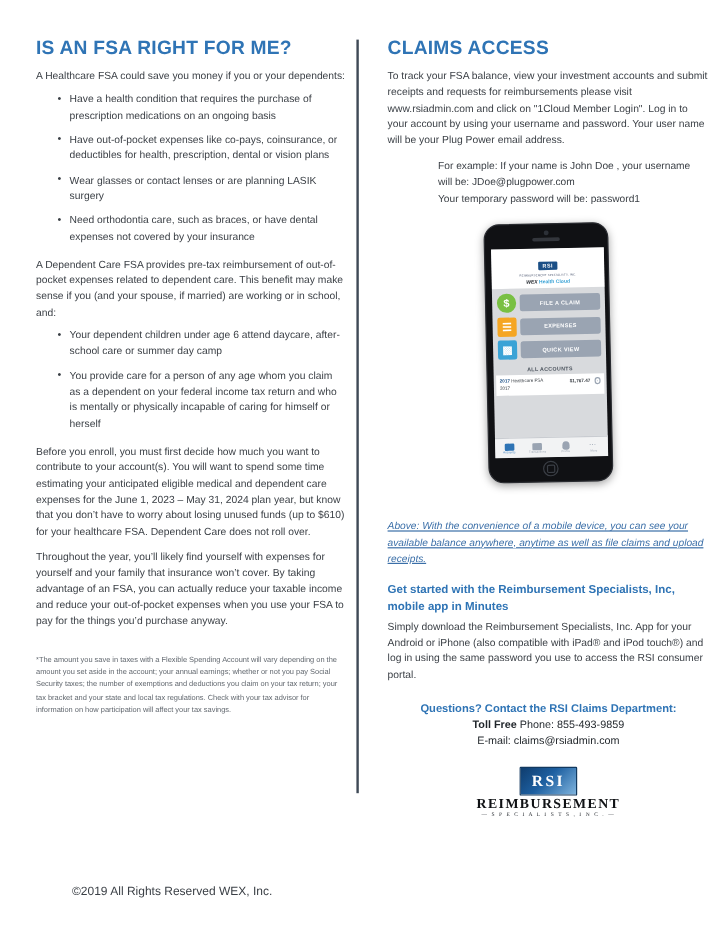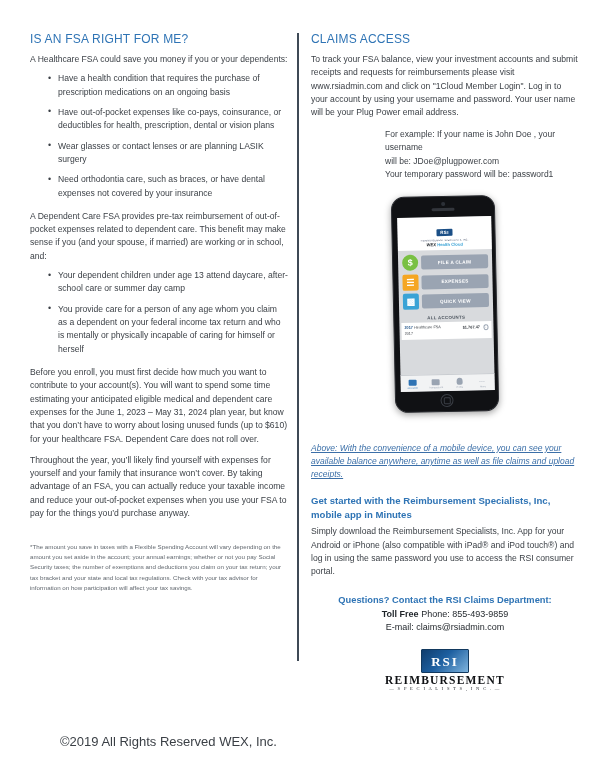--- a/index.html
+++ b/index.html
@@ -12,33 +12,33 @@
     position: relative;
     width: 600px; height: 776px;
     background: #ffffff;
     overflow: hidden;
   }
   .col {
     position: absolute;
     top: 32px;
   }
   .col-left  { left: 30px;  width: 258px; }
-  .col-right { left: 311px; width: 268px; }
+  .col-right { left: 323px; width: 268px; }
 
   .divider {
     position: absolute;
     left: 297px; top: 33px;
     width: 1.5px; height: 628px;
     background: #3f4a56;
   }
 
   h2.section-head {
     color: #2f74b5;
-    font-size: 12px;
-    font-weight: normal;
+    font-size: 16px;
+    font-weight: bold;
     letter-spacing: 0.2px;
     margin-bottom: 7px;
   }
   h3.sub-head {
     color: #2f74b5;
     font-size: 9.6px;
     font-weight: bold;
     line-height: 1.45;
     margin-bottom: 3px;
   }
@@ -70,21 +70,20 @@
     font-size: 9px;
   }
   .example-block {
     margin: 8px 0 10px 0;
     padding-left: 42px;
   }
   .example-block p {
     color: #3a3f45;
     font-size: 8.5px;
     line-height: 1.6;
-    margin-left: 32px;
   }
   .footnote {
     color: #62686f;
     font-size: 6.2px;
     line-height: 1.62;
     margin-top: 22px;
   }
   .caption {
     color: #3b6fa8;
     font-style: italic;
@@ -327,21 +326,21 @@
     font-family: "Liberation Serif", serif;
     font-size: 4.6px;
     letter-spacing: 1.3px;
     margin-top: 0.5px;
   }
 
   .page-footer {
     position: absolute;
     left: 60px; bottom: 27px;
     color: #3a3f45;
-    font-size: 13px;
+    font-size: 10px;
   }
 </style>
 </head>
 <body>
 
 <div class="page">
 
   <div class="divider"></div>
 
   <div class="col col-left">
@@ -354,21 +353,21 @@
     <ul class="bullets">
       <li>Have a health condition that requires the purchase of prescription medications on an ongoing basis</li>
       <li>Have out-of-pocket expenses like co-pays, coinsurance, or deductibles for health, prescription, dental or vision plans</li>
       <li>Wear glasses or contact lenses or are planning LASIK surgery</li>
       <li>Need orthodontia care, such as braces, or have dental expenses not covered by your insurance</li>
     </ul>
 
     <p class="body tight">A Dependent Care FSA provides pre-tax reimbursement  of out-of-pocket expenses related to dependent care. This benefit may make sense if you (and your spouse, if married) are working or in school, and:</p>
 
     <ul class="bullets">
-      <li>Your dependent children under age 13 attend daycare, after-school care or summer day camp</li>
+      <li>Your dependent children under age 6 attend daycare, after-school care or summer day camp</li>
       <li>You provide care for a person of any age whom you  claim as a dependent on your federal income tax return  and who is mentally or physically incapable of caring for himself or herself</li>
     </ul>
 
 
     <p class="body">Before you enroll, you must first decide how much you want to contribute to your account(s). You will want to spend some time estimating your anticipated eligible medical and dependent care expenses for the June 1, 2023 – May 31, 2024 plan year, but know that you don’t have to worry about losing unused funds (up to $610) for your healthcare FSA. Dependent Care does not roll over.</p>
 
     <p class="body">Throughout the year, you’ll likely find yourself with expenses for yourself and your family that insurance won’t cover. By taking advantage of an FSA, you can actually reduce your taxable income and reduce your out-of-pocket expenses when you use your FSA to pay for the things you’d purchase anyway.</p>
 
     <p class="footnote">*The amount you save in taxes with a Flexible Spending Account will vary depending on the amount you set aside in the account; your annual earnings; whether or not you pay Social Security taxes; the number of exemptions and deductions you claim on your tax return; your tax bracket and your state and local tax regulations. Check with your tax advisor for information on how participation will affect your tax savings.</p>
   </div>

